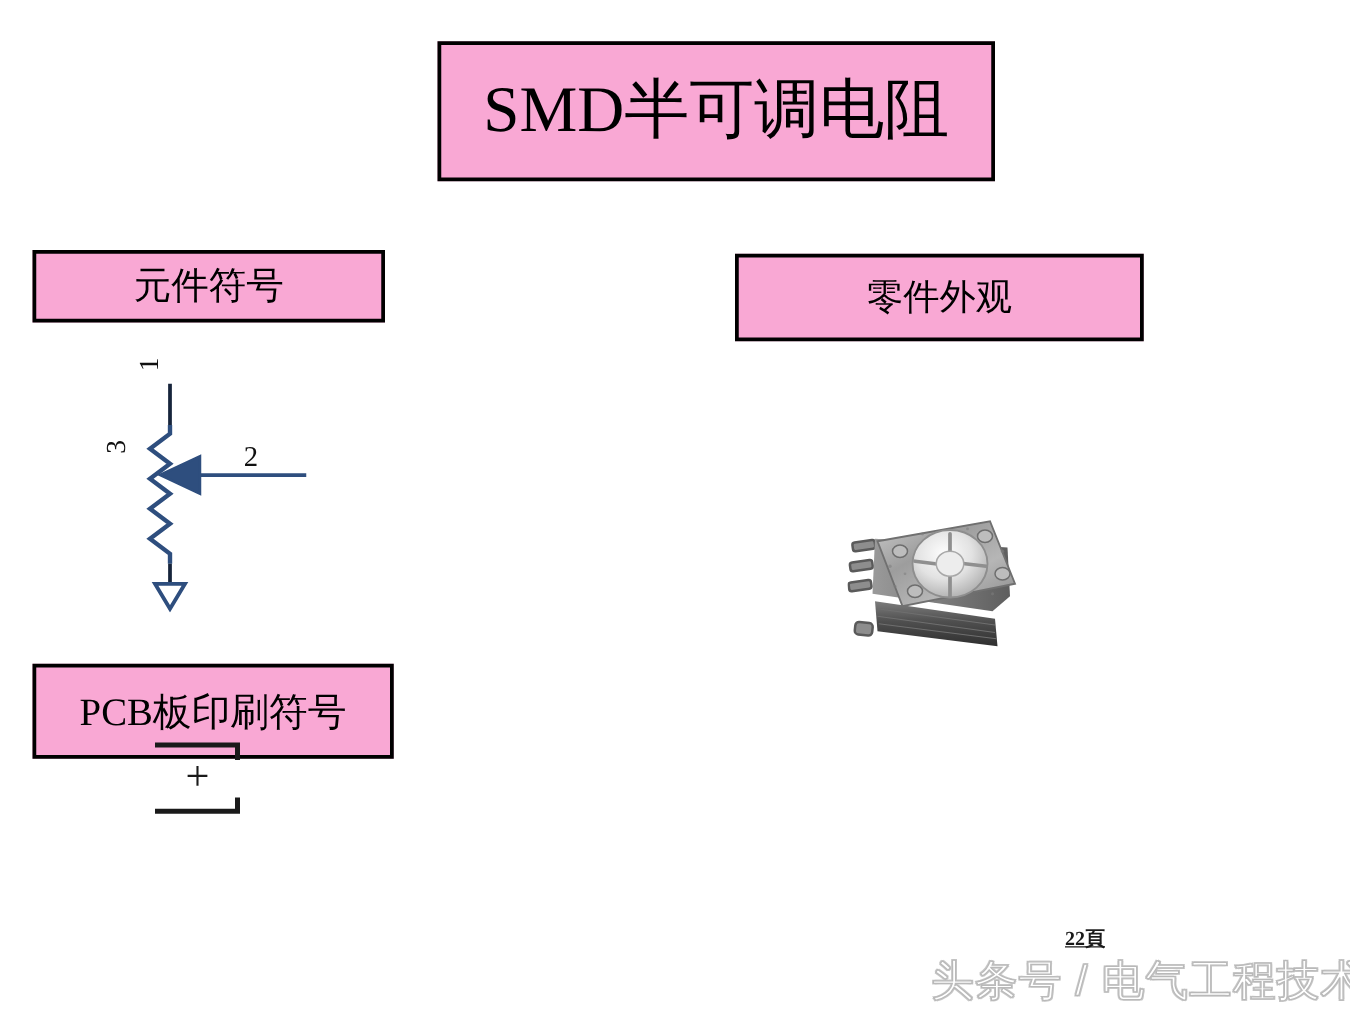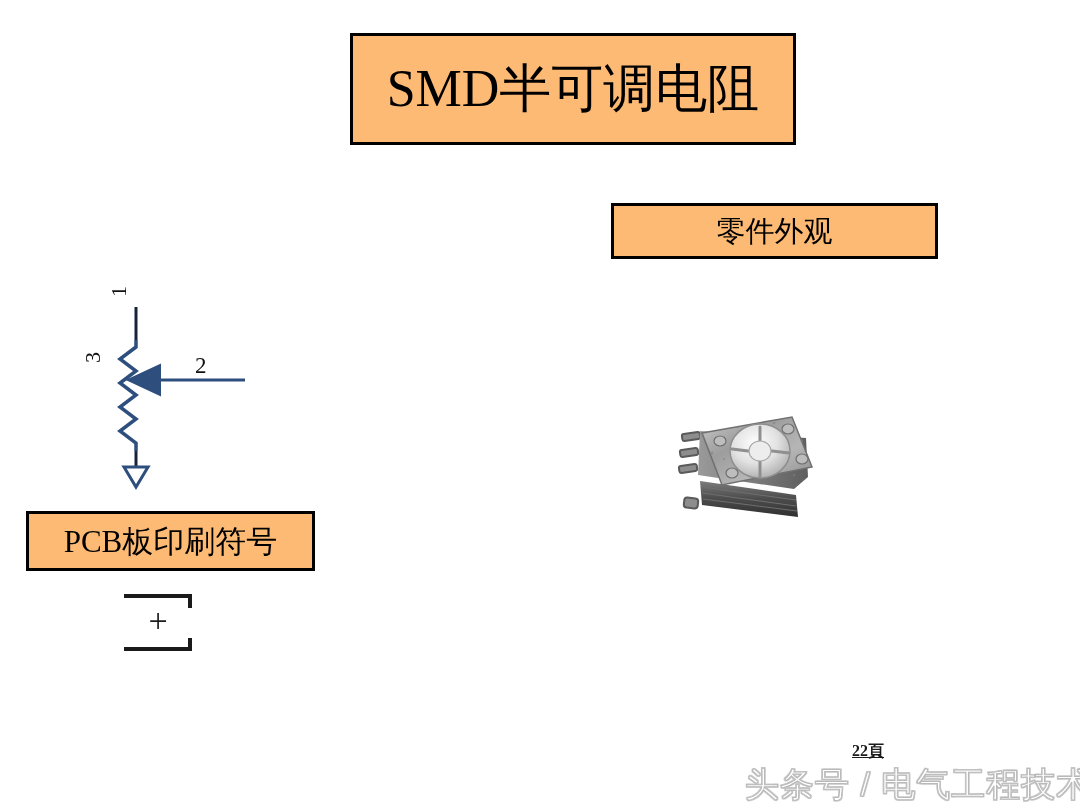--- a/index.html
+++ b/index.html
@@ -17,21 +17,21 @@
   .slide {
     position: relative;
     width: 1080px;
     height: 810px;
     background: #ffffff;
   }
 
   
   .green-box {
     position: absolute;
-    background: #fdba74;
+    background: #f9a8d4;
     border: 3px solid #000000;
     box-sizing: border-box;
     display: flex;
     align-items: center;
     justify-content: center;
     color: #000000;
     font-family: "Liberation Serif", serif;
     white-space: nowrap;
     line-height: 1;
   }
@@ -46,32 +46,32 @@
 
   #symbol-header-box {
     left: 26px;
     top: 200px;
     width: 282px;
     height: 58px;
     font-size: 30px;
   }
 
   #appearance-header-box {
-    left: 611px;
+    left: 588px;
     top: 203px;
     width: 327px;
-    height: 56px;
+    height: 70px;
     font-size: 29px;
   }
 
   #pcb-header-box {
     left: 26px;
-    top: 511px;
+    top: 531px;
     width: 289px;
-    height: 60px;
+    height: 76px;
     font-size: 31px;
   }
 
   
   #schematic-symbol {
     position: absolute;
     left: 80px;
     top: 275px;
     width: 230px;
     height: 215px;
@@ -128,20 +128,23 @@
 </style>
 </head>
 <body>
 
 <div class="slide">
 
   <div class="green-box" id="title-box">
     <span>SMD半可调电阻</span>
   </div>
 
+  <div class="green-box" id="symbol-header-box">
+    <span>元件符号</span>
+  </div>
 
   <div class="green-box" id="appearance-header-box">
     <span>零件外观</span>
   </div>
 
   <div id="schematic-symbol">
     <svg width="230" height="215" viewBox="0 0 230 215">
 
       <line x1="56" y1="32" x2="56" y2="65" stroke="#16243B" stroke-width="3"></line>
 

